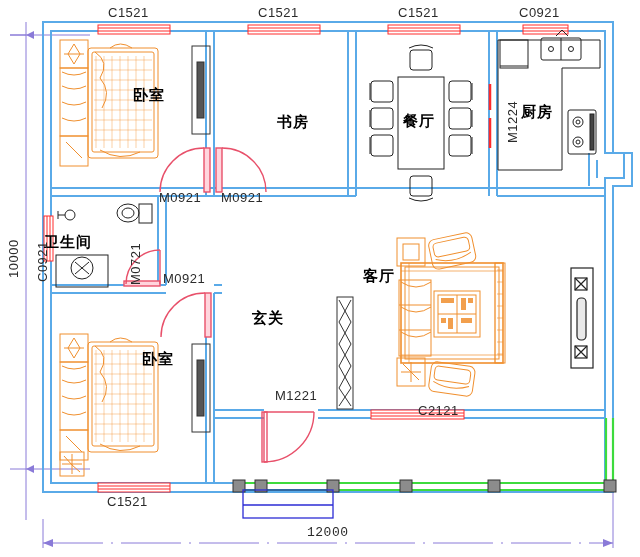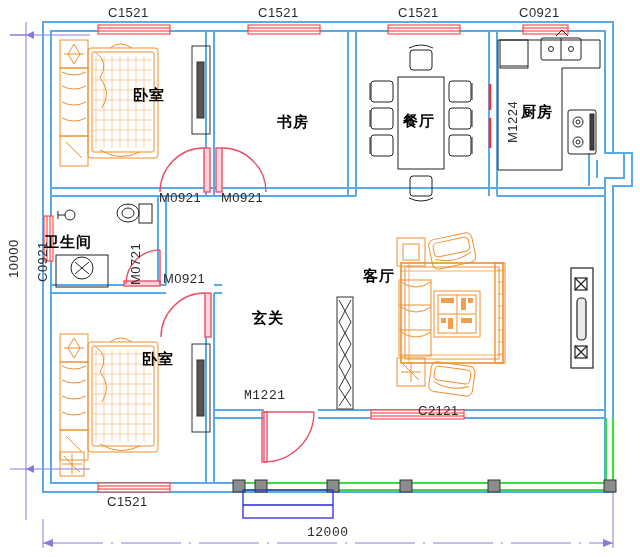--- a/index.html
+++ b/index.html
@@ -424,20 +424,20 @@
 
 <div class="lbl code-label" style="left:108px;top:5px;">C1521</div>
 <div class="lbl code-label" style="left:258px;top:5px;">C1521</div>
 <div class="lbl code-label" style="left:398px;top:5px;">C1521</div>
 <div class="lbl code-label" style="left:519px;top:5px;">C0921</div>
 <div class="lbl code-label" style="left:107px;top:494px;">C1521</div>
 <div class="lbl code-label" style="left:418px;top:403px;">C2121</div>
 <div class="lbl code-label" style="left:159px;top:190px;">M0921</div>
 <div class="lbl code-label" style="left:221px;top:190px;">M0921</div>
 <div class="lbl code-label" style="left:163px;top:271px;">M0921</div>
-<div class="lbl code-label" style="left:244px;top:388px;font-family:Liberation Mono, monospace;">M1221</div>
+<div class="lbl code-label" style="left:275px;top:388px;">M1221</div>
 
 <div class="lbl code-label rot90" style="left:35px;top:282px;">C0921</div>
 <div class="lbl code-label rot90" style="left:128px;top:285px;">M0721</div>
 <div class="lbl code-label rot90" style="left:505px;top:143px;">M1224</div>
 
 <div class="lbl dim-label" style="left:307px;top:525px;font-family:Liberation Mono, monospace;">12000</div>
 <div class="lbl dim-label rot90" style="left:6px;top:278px;">10000</div>
 
 </body></html>

